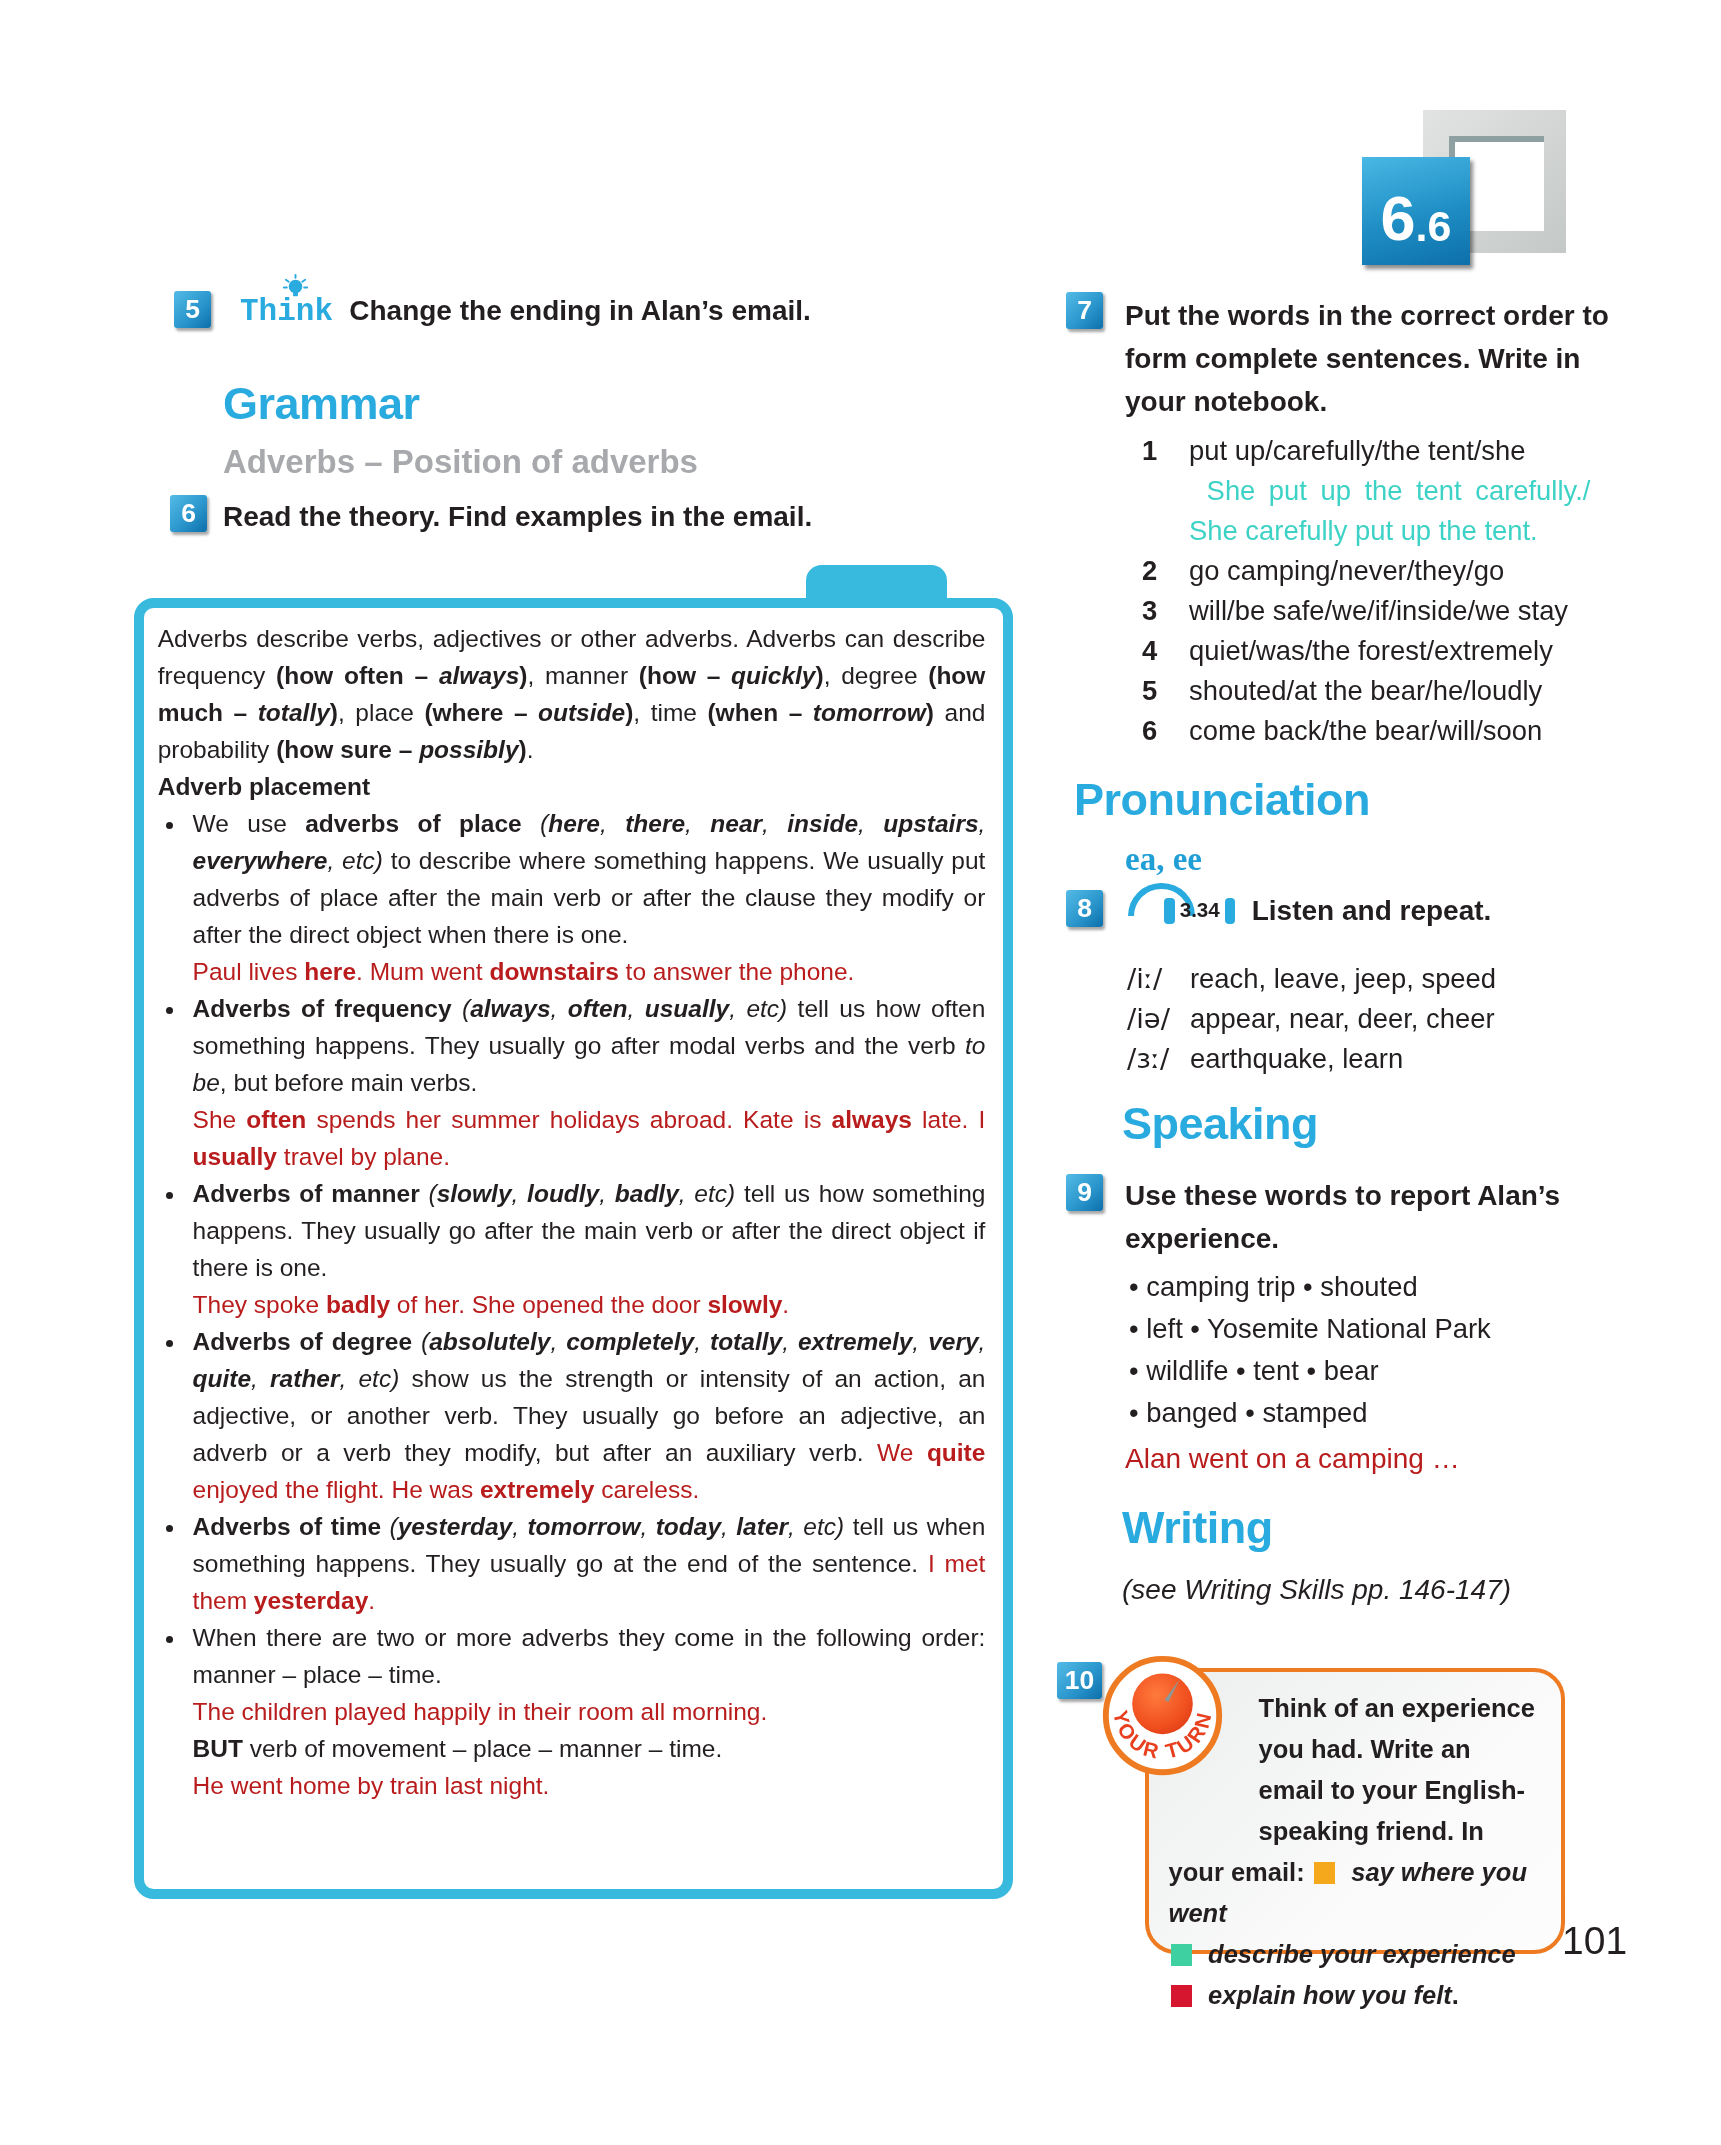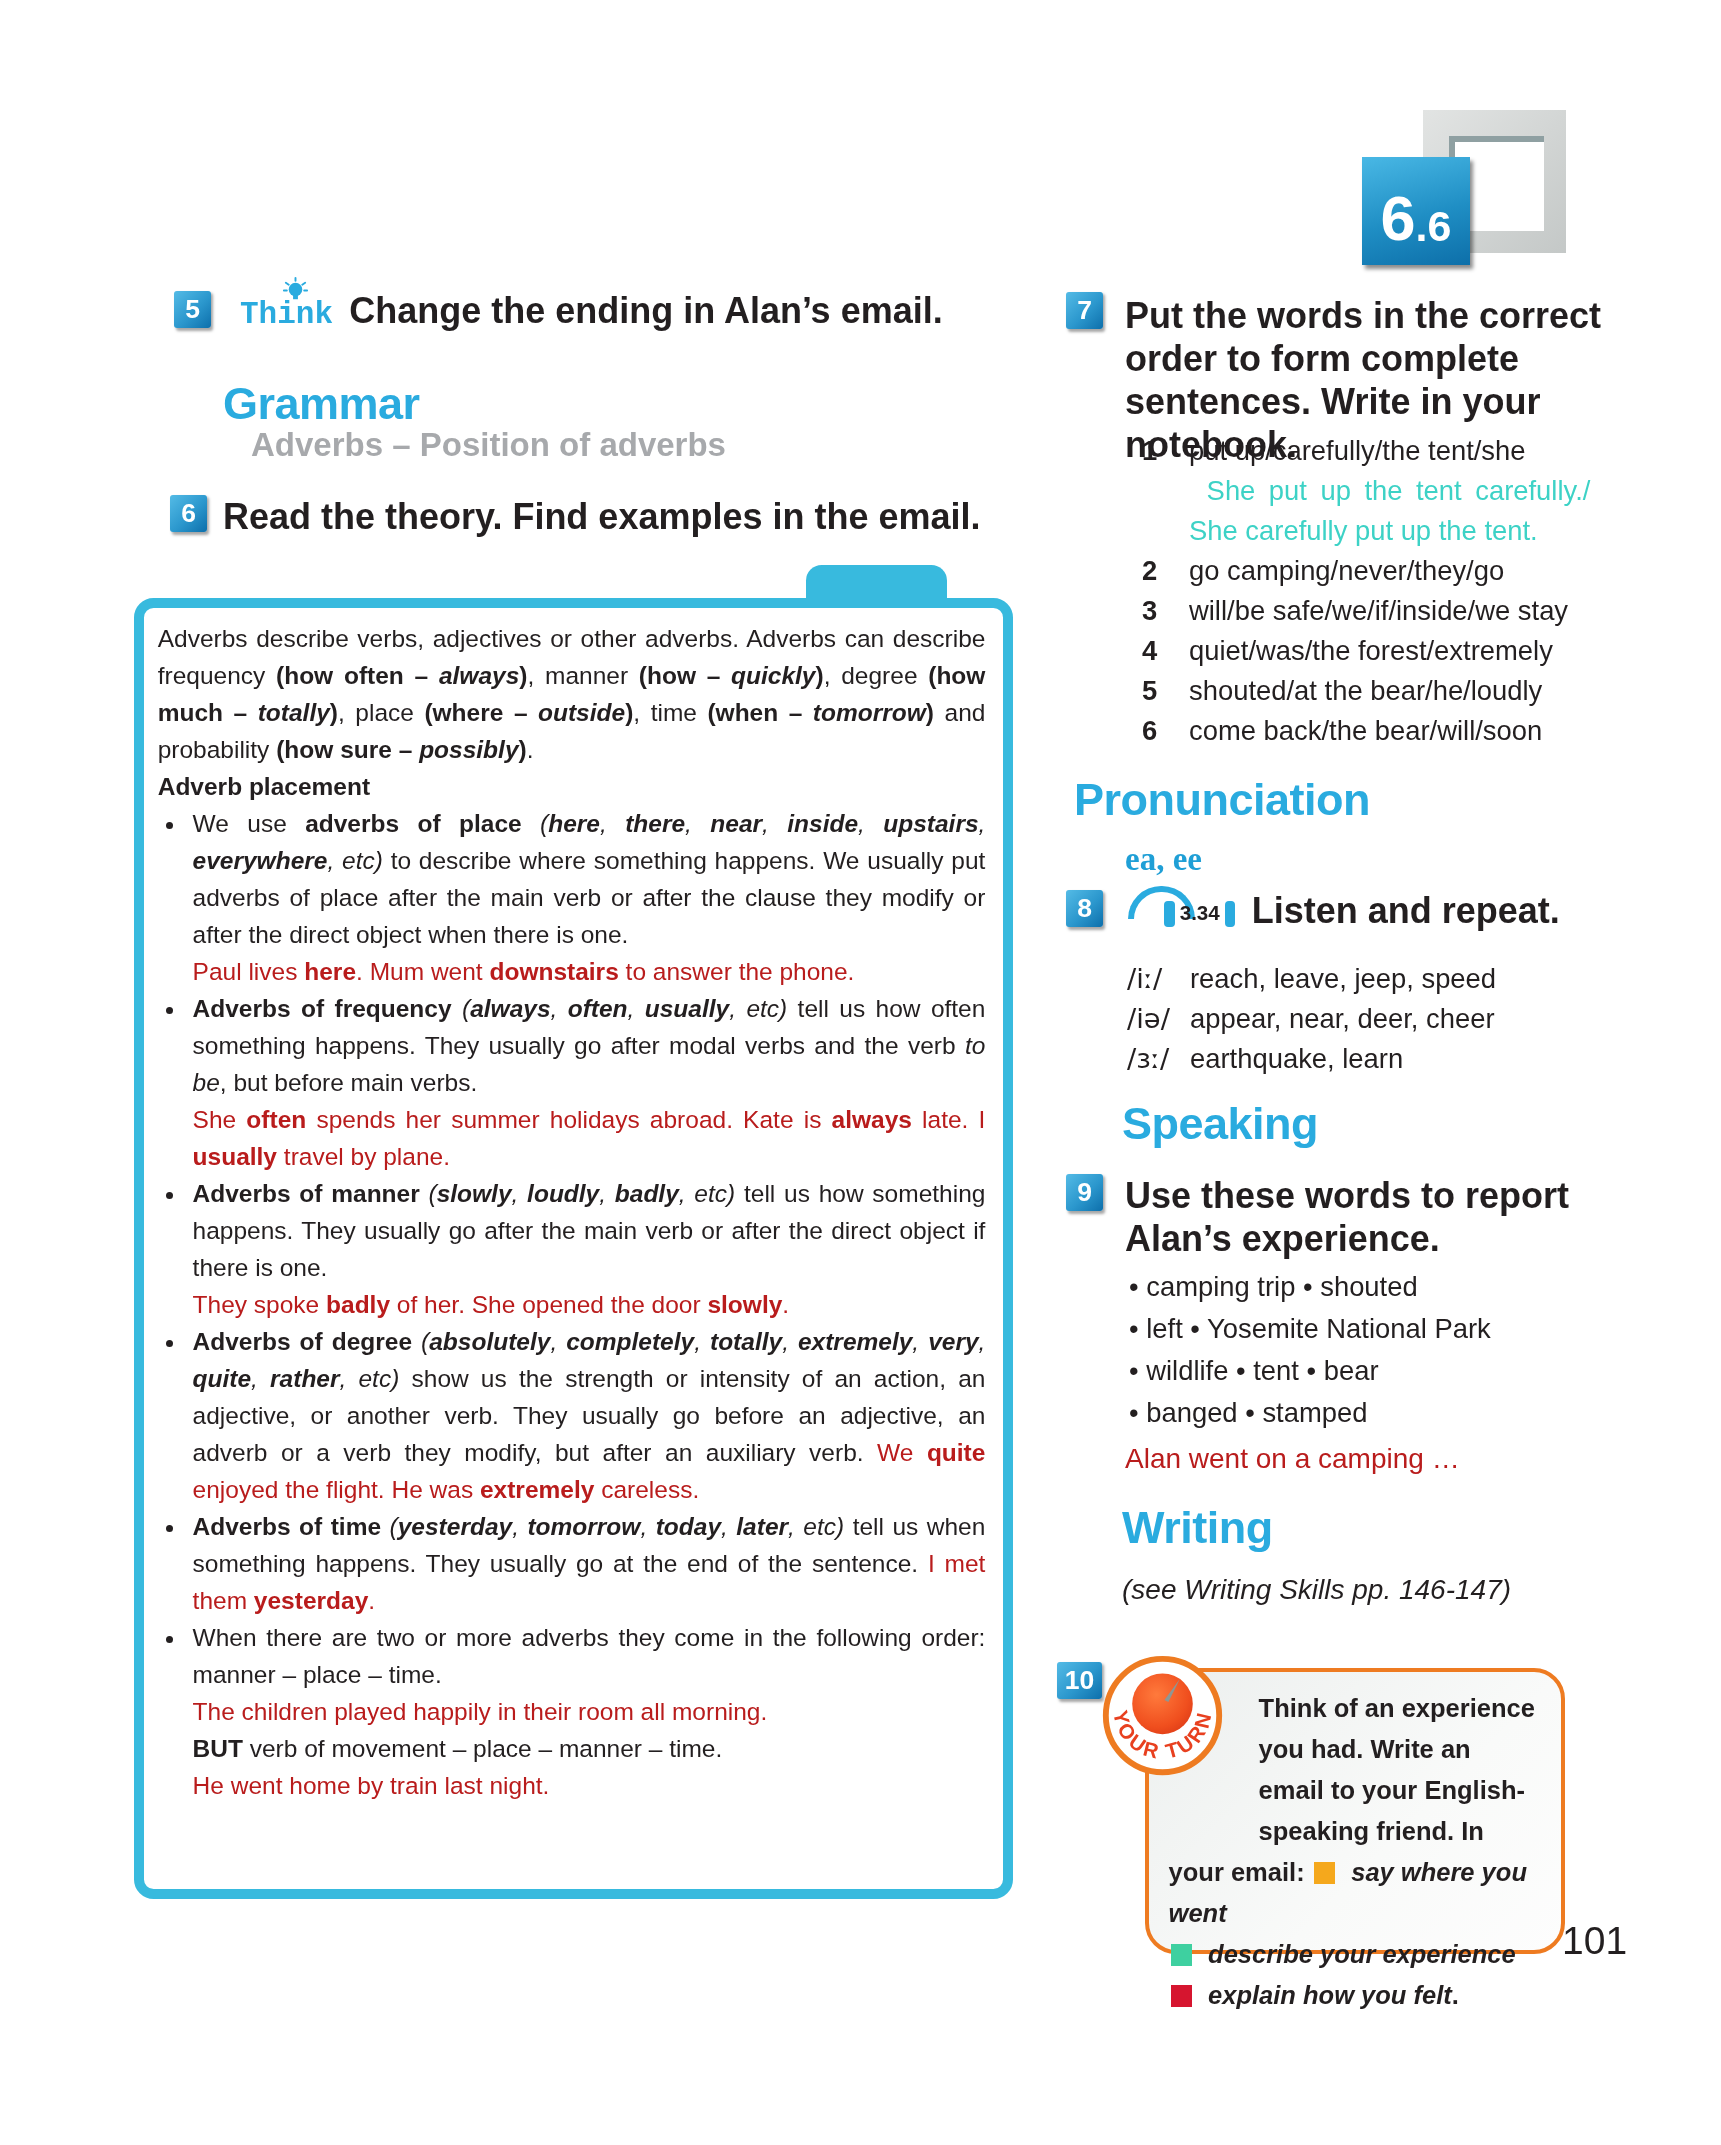--- a/index.html
+++ b/index.html
@@ -12,21 +12,21 @@
   .sq{display:inline-block;width:21.6px;height:21.6px;vertical-align:-2.9px;margin:0 8.8px 0 2px;}
   
   .badge{position:absolute;width:37px;height:37px;border-radius:2.9px;
          background:linear-gradient(135deg,#54bbe6 0%,#2b97cd 55%,#0d6fab 100%);
          color:#fff;font-weight:700;font-size:26.5px;display:flex;align-items:center;justify-content:center;
          box-shadow:2px 2.9px 2.9px rgba(0,0,0,.35);}
   .badge.wide{width:45px;}
   
   .h-blue{color:#2aabdf;font-weight:700;font-size:45px;letter-spacing:-0.5px;}
   .h-sub{color:#a7a9ac;font-weight:700;font-size:33px;}
-  .prompt{font-weight:700;font-size:36px;line-height:41px;}
+  .prompt{font-weight:700;font-size:28px;line-height:41px;}
   
   #unit-frame{left:1423px;top:110px;width:143px;height:143px;
               background:linear-gradient(135deg,#e2e4e3,#c4c8c7);}
   #unit-frame .inner{position:absolute;left:25.5px;top:25.5px;right:21.6px;bottom:21.6px;background:#fff;
               border-top:6.9px solid #8fa0a2;border-left:6.9px solid #8fa0a2;}
   #unit-blue{left:1362px;top:157px;width:108px;height:108px;
              background:linear-gradient(165deg,#49b8e5 0%,#1f8ec4 55%,#0d6fa9 100%);
              display:flex;align-items:flex-end;justify-content:center;
              box-shadow:2.9px 3.9px 3.9px rgba(0,0,0,.45);color:#fff;font-weight:700;}
   #unit-blue .big{font-size:63px;line-height:94px;}
@@ -90,21 +90,21 @@
           <line x1="25" y1="6" x2="22" y2="8"></line>
           <line x1="3" y1="14" x2="6" y2="14"></line>
           <line x1="27" y1="14" x2="24" y2="14"></line>
         </g>
       </svg>
     </span>
     <span class="prompt">Change the ending in Alan’s email.</span>
   </div>
 
   <div class="abs h-blue" style="left:223px;top:378px;">Grammar</div>
-  <div class="abs h-sub" style="left:223px;top:426px;margin-left:28px;">Adverbs – Position of adverbs</div>
+  <div class="abs h-sub" style="left:223px;top:443px;">Adverbs – Position of adverbs</div>
 
   <div class="badge" style="left:170px;top:495px;">6</div>
   <div class="abs prompt" style="left:223px;top:496px;width:765px;">Read the theory. Find examples in the email.</div>
 
   <div class="abs" id="theory-tab"></div>
   <div class="abs" id="theory-box">
     <div class="txt"><span>Adverbs describe verbs, adjectives or other adverbs. Adverbs can describe frequency </span><span class="b">(how often – </span><span class="b i">always</span><span class="b">)</span><span>, manner </span><span class="b">(how – </span><span class="b i">quickly</span><span class="b">)</span><span>, degree </span><span class="b">(how much – </span><span class="b i">totally</span><span class="b">)</span><span>, place </span><span class="b">(where – </span><span class="b i">outside</span><span class="b">)</span><span>, time </span><span class="b">(when – </span><span class="b i">tomorrow</span><span class="b">)</span><span> and probability </span><span class="b">(how sure – </span><span class="b i">possibly</span><span class="b">)</span><span>.</span></div>
     <div class="txt b">Adverb placement</div>
     <ul>
       <li><span>We use </span><span class="b">adverbs of place </span><span class="i">(</span><span class="b i">here</span><span class="i">, </span><span class="b i">there</span><span class="i">, </span><span class="b i">near</span><span class="i">, </span><span class="b i">inside</span><span class="i">, </span><span class="b i">upstairs</span><span class="i">, </span><span class="b i">everywhere</span><span class="i">, etc) </span><span>to describe where something happens. We usually put adverbs of place after the main verb or after the clause they modify or after the direct object when there is one.</span><br><span class="c">Paul lives </span><span class="c b">here</span><span class="c">. Mum went </span><span class="c b">downstairs</span><span class="c"> to answer the phone.</span></li>

